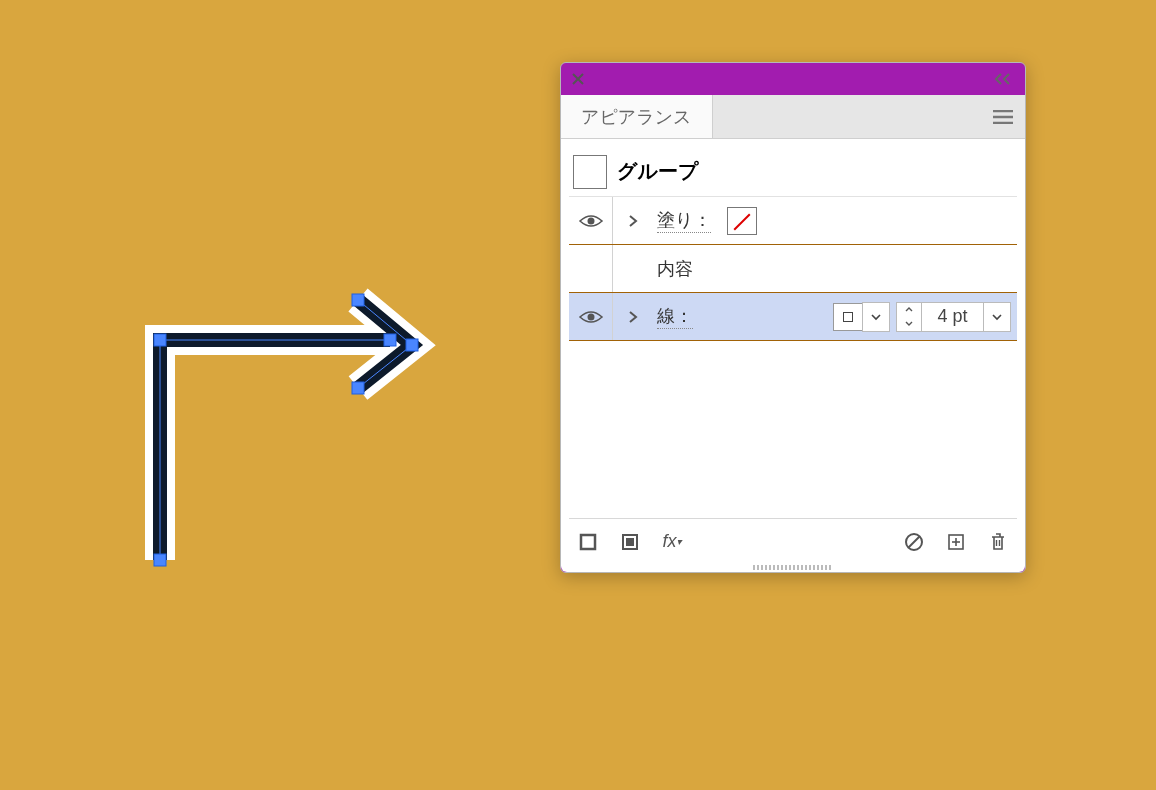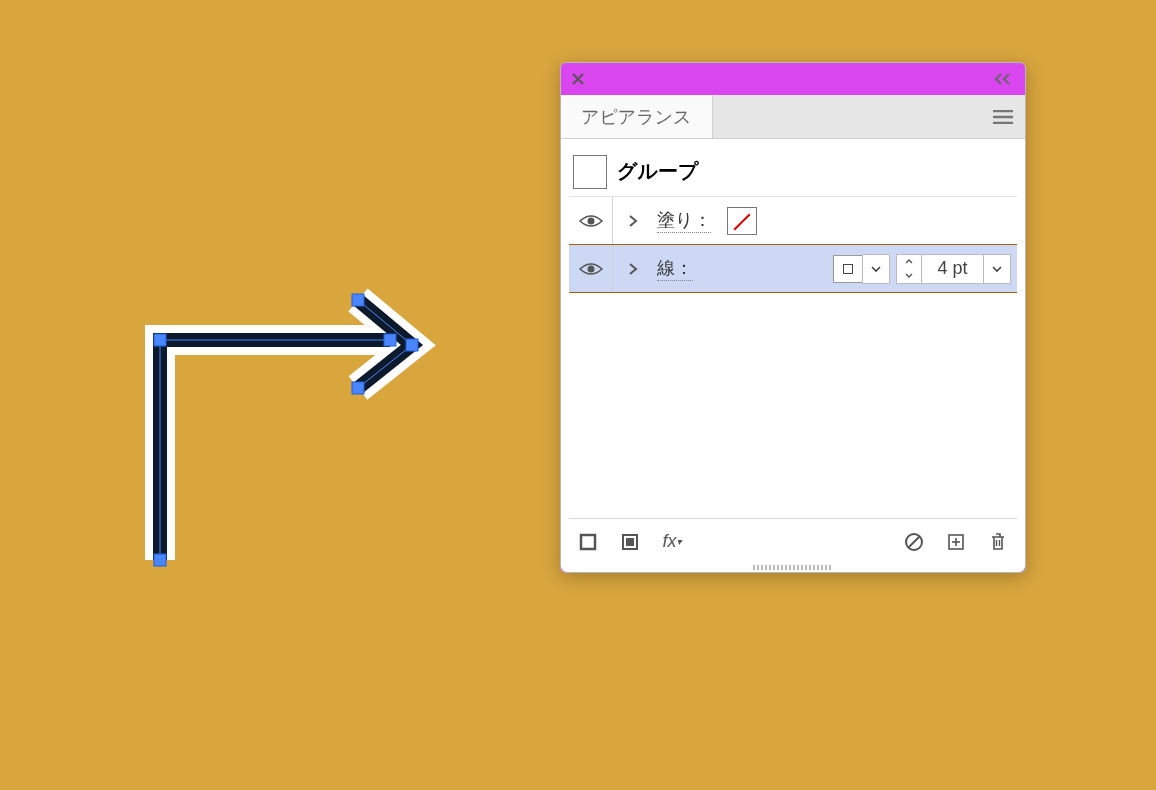--- a/index.html
+++ b/index.html
@@ -18,21 +18,21 @@
     left: 130px;
     top: 280px;
   }
 
   
   .panel {
     position: absolute;
     left: 560px;
     top: 62px;
     width: 466px;
-    background: #d946ef;
+    background: #a21caf;
     border: 1px solid #b7b7b7;
     border-radius: 6px;
     box-shadow: 0 4px 18px rgba(0,0,0,.25);
     display: flex;
     flex-direction: column;
   }
   .panel-titlebar {
     height: 32px;
     display: flex;
     align-items: center;
@@ -296,20 +296,28 @@
             <path d="M2 1 L8 6 L2 11" fill="none" stroke="#555" stroke-width="2"></path>
           </svg>
       </div>
       <div class="col-label">
         <span class="uline">塗り：</span>
       </div>
       <span class="swatch-none"></span>
       <div class="col-fill"></div>
     </div>
 
+    <div class="row">
+      <div class="col-vis"></div>
+      <div class="col-expand"></div>
+      <div class="col-label">
+        <span>内容</span>
+      </div>
+      <div class="col-fill"></div>
+    </div>
 
     <div class="row selected">
       <div class="col-vis">
         <svg width="24" height="16" viewBox="0 0 24 16">
             <path d="M1 8 Q12 -2 23 8 Q12 18 1 8 Z" fill="none" stroke="#555" stroke-width="1.6"></path>
             <circle cx="12" cy="8" r="3.5" fill="#555"></circle>
           </svg>
       </div>
       <div class="col-expand">
         <svg width="10" height="12" viewBox="0 0 10 12">

